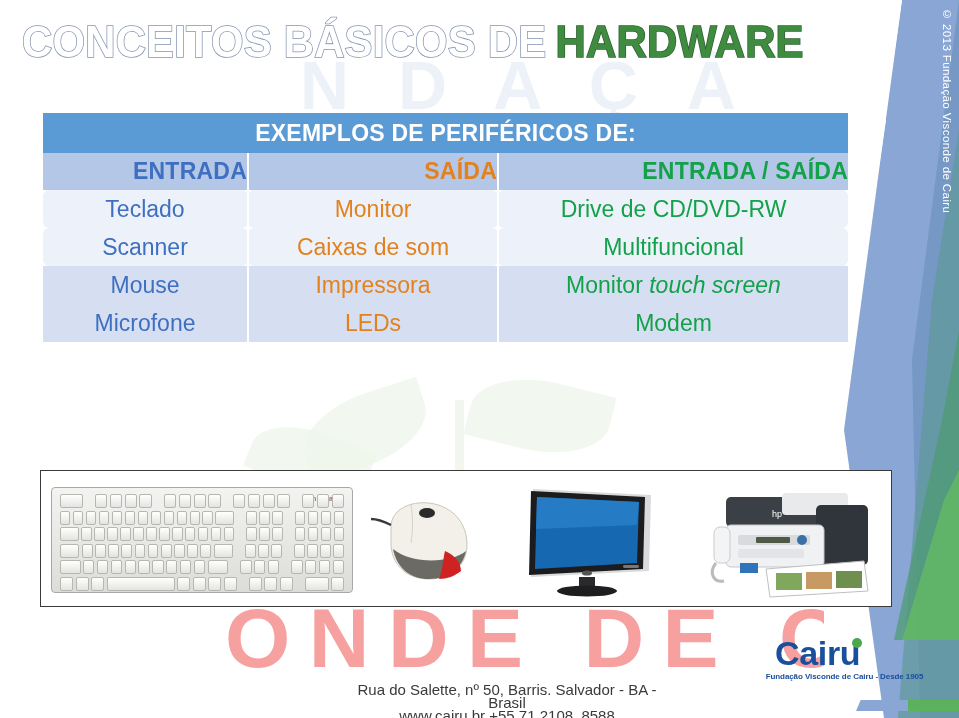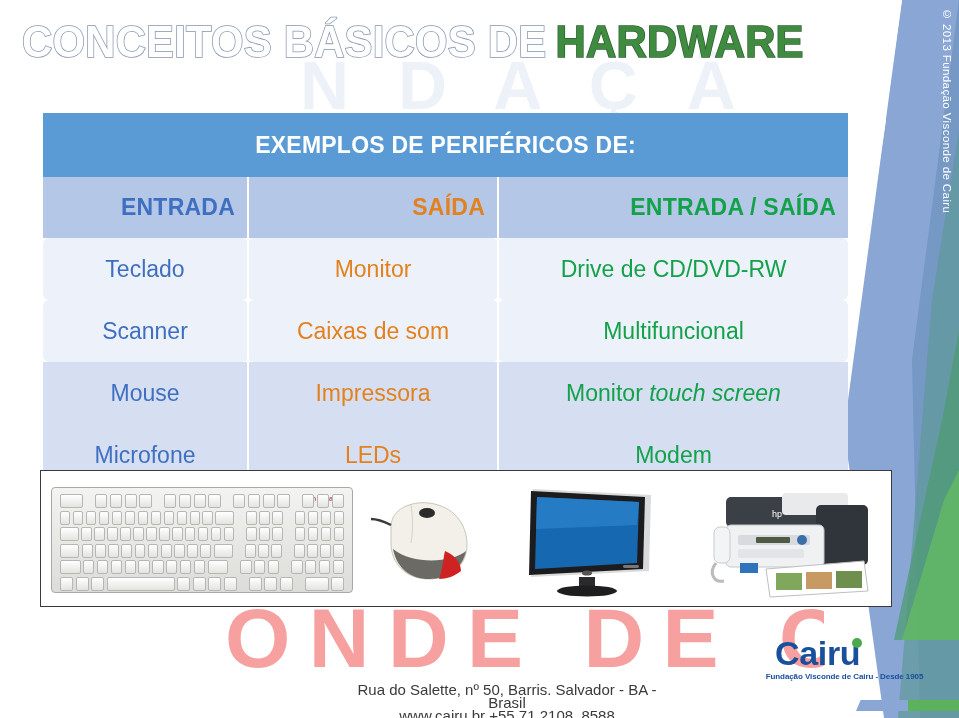--- a/index.html
+++ b/index.html
@@ -48,21 +48,21 @@
     -webkit-text-stroke:1.6px #2f5f33;
     paint-order:stroke fill;
     margin-left:10px;
   }
 
   
   .table{
     position:absolute;left:43px;top:113px;width:805px;
     border-collapse:collapse;table-layout:fixed;
   }
-  .table td{padding:12px;vertical-align:middle;}
+  .table td{padding:0;vertical-align:middle;}
   .band{
     background:#5b9bd5;color:#ffffff;
     font-size:23px;font-weight:700;text-align:center;
     height:40px;letter-spacing:.01em;
   }
   .hdr td{
     background:#b4c7e7;height:37px;text-align:right;
     font-size:23px;font-weight:700;letter-spacing:.01em;
     border-right:2px solid #ffffff;
   }

